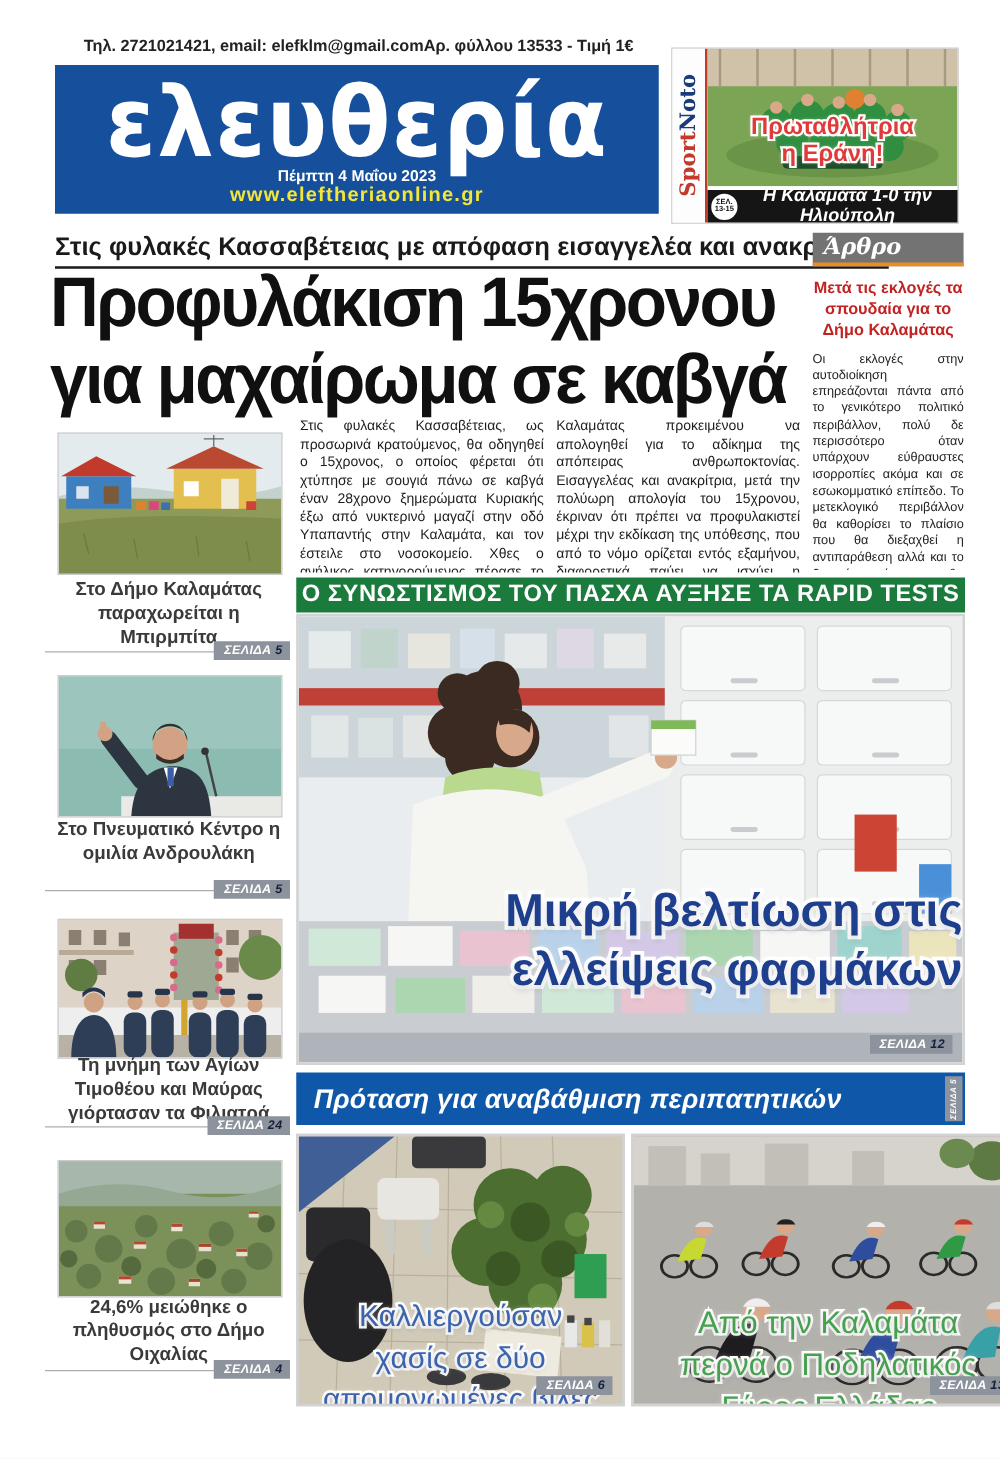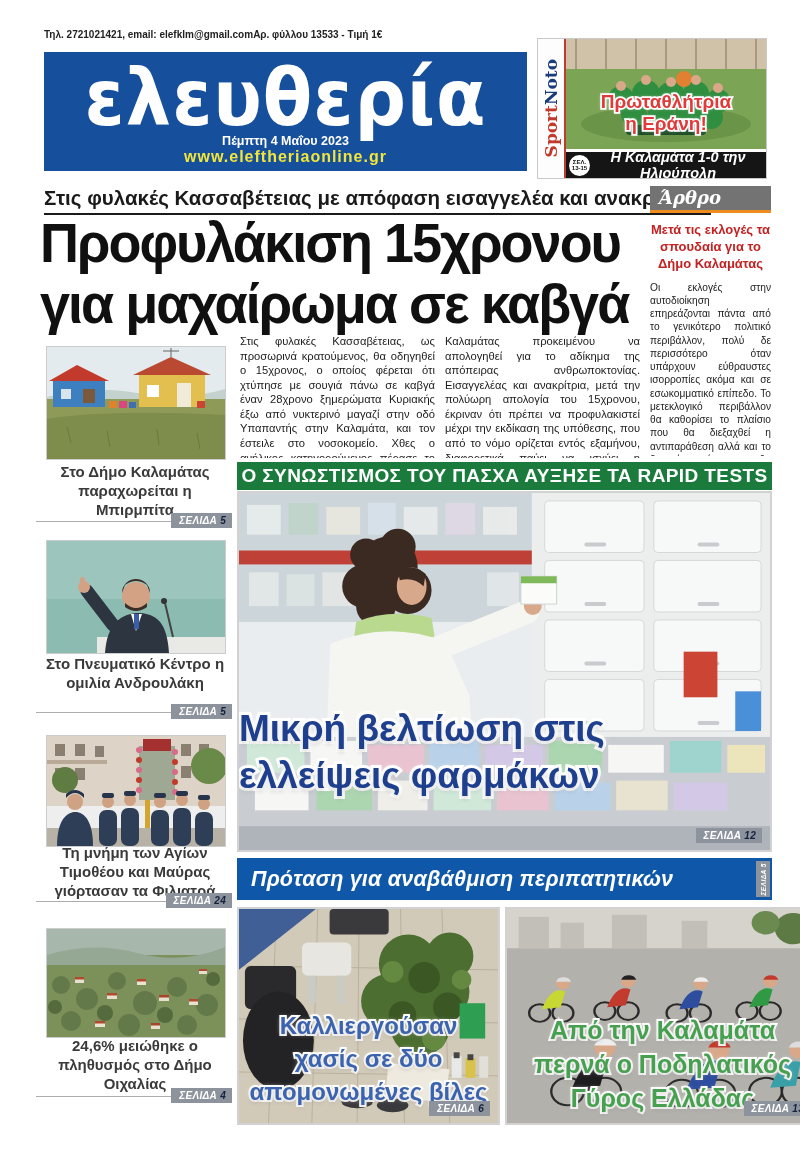--- a/index.html
+++ b/index.html
@@ -1,22 +1,22 @@
 <!DOCTYPE html>
 <html><head>
 <meta charset="utf-8">
 <style>
   html,body{margin:0;padding:0;background:#ffffff;}
   .page{position:relative;width:800px;height:1167px;background:#fff;overflow:hidden;
         font-family:"Liberation Sans",sans-serif;outline:1px solid #e4e4e4;}
   .abs{position:absolute;}
 
   
-  .topbar{left:44px;top:29px;width:486px;display:flex;justify-content:flex-start;
-          font-size:10px;font-weight:bold;color:#222;}
+  .topbar{left:44px;top:29px;width:486px;display:flex;justify-content:center;
+          font-size:13px;font-weight:bold;color:#222;}
 
   
   .masthead{left:44px;top:52px;width:483px;height:119px;background:#164f9c;text-align:center;
             display:flex;flex-direction:column;justify-content:flex-end;}
   .mast-title{color:#fff;font-family:"DejaVu Sans",sans-serif;font-weight:bold;font-size:72px;
               line-height:74px;letter-spacing:1px;margin-top:2px;transform:scaleY(1.08);transform-origin:top;}
   .mast-date{color:#fff;font-size:12.5px;font-weight:bold;margin-top:2px;}
   .mast-site{color:#f2e63a;font-size:16px;font-weight:bold;letter-spacing:1px;padding-bottom:5px;}
 
   
@@ -63,36 +63,36 @@
          font-weight:bold;font-size:10px;padding:2px 6px 2px 8px;letter-spacing:.3px;white-space:nowrap;}
   .badge .num{color:#14213d;margin-left:3px;}
   .badge-in{position:absolute;right:8px;bottom:7px;top:auto;}
 
   
   .green-banner{left:237px;top:462px;width:535px;height:28px;background:#1b7b3d;color:#fff;
                 font-weight:bold;font-size:19px;line-height:28px;text-align:center;letter-spacing:.4px;}
   .pharm{left:237px;top:491px;width:535px;height:361px;border:2px solid #d2d2d2;box-sizing:border-box;
          overflow:hidden;background:#e9edf0;}
   .pharm svg{display:block;width:100%;height:100%;}
-  .pharm-overlay{position:absolute;left:0;right:0;top:212px;text-align:left;color:#1e3f8e;
+  .pharm-overlay{position:absolute;left:0;right:0;top:212px;text-align:right;color:#1e3f8e;
                  font-weight:bold;font-size:37px;line-height:47px;
                  -webkit-text-stroke:6px #fff;paint-order:stroke fill;
                  text-shadow:0 0 7px rgba(255,255,255,.95),0 3px 5px rgba(0,0,0,.2);}
   .blue-banner{left:237px;top:858px;width:535px;height:42px;background:#0f57a8;}
   .blue-banner .txt{color:#fff;font-style:italic;font-weight:bold;font-size:21.5px;line-height:42px;
                     padding-left:14px;letter-spacing:.2px;}
   .vtab{position:absolute;right:2px;top:3px;bottom:3px;width:14px;background:#8d939c;display:flex;
         align-items:center;justify-content:center;}
   .vtab span{writing-mode:vertical-rl;transform:rotate(180deg);color:#fff;font-size:6.5px;
              font-weight:bold;font-style:italic;letter-spacing:.5px;}
   .bphoto{top:907px;height:218px;border:2px solid #d2d2d2;box-sizing:border-box;overflow:hidden;background:#ccc;}
   .bphoto svg{display:block;width:100%;height:100%;}
-  .b-overlay{position:absolute;left:0;right:0;text-align:center;font-weight:bold;
+  .b-overlay{position:absolute;left:0;right:0;text-align:center;font-weight:normal;
              -webkit-text-stroke:4px #fff;paint-order:stroke fill;
-             text-shadow:0 0 5px rgba(255,255,255,.95),0 2px 4px rgba(0,0,0,.25);}
+             text-shadow:0 0 5px rgba(255,255,255,.95),0 2px 4px rgba(0,0,0,.25);margin-top:28px;}
   .ov-drugs{top:100px;color:#3c63ae;font-size:24px;line-height:33px;}
   .ov-cycle{top:104px;color:#47a04f;font-size:25px;line-height:34px;}
 </style>
 </head>
 <body>
 
 <div class="page">
 
   <div class="abs topbar">
     <span>Τηλ. 2721021421, email: elefklm@gmail.com</span>

